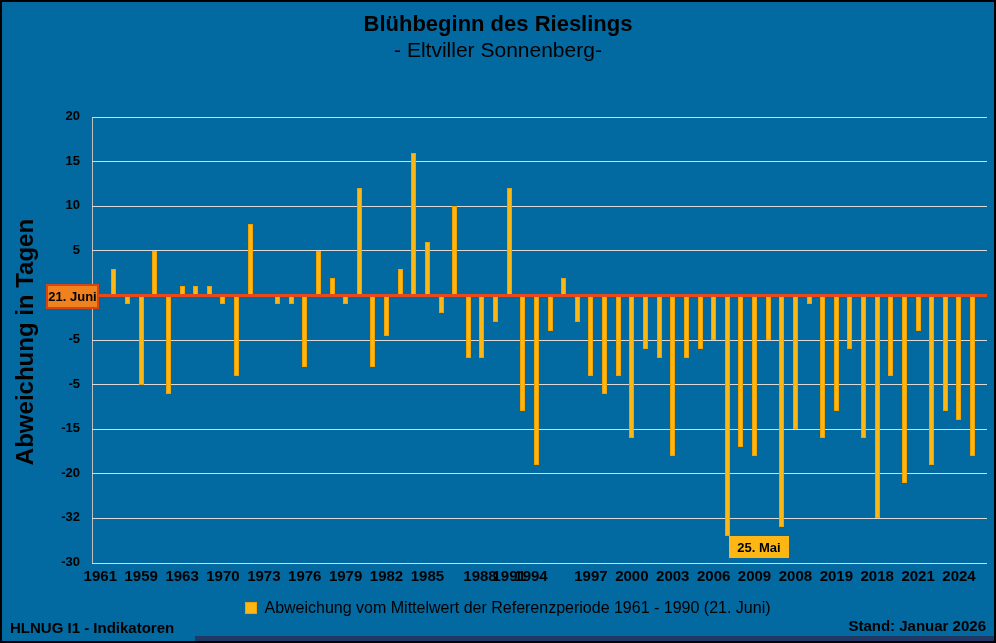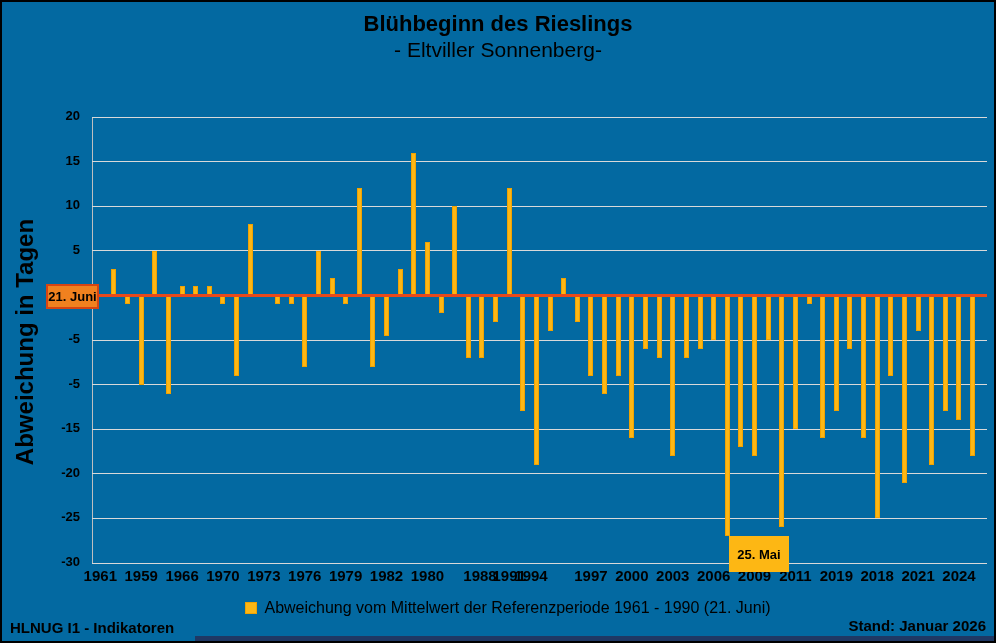--- a/index.html
+++ b/index.html
@@ -21,21 +21,21 @@
   .bar{position:absolute;width:5px;box-sizing:border-box;}
   .baseline{position:absolute;left:0;width:100%;height:3px;z-index:5;}
   .ytick{position:absolute;left:36px;width:42px;text-align:right;font-size:13px;font-weight:700;}
   .xtick{position:absolute;top:565px;width:40px;text-align:center;font-size:15px;font-weight:700;}
   .base-label{
     position:absolute;left:44px;top:282px;width:53px;height:25px;z-index:6;
     display:flex;align-items:center;justify-content:center;
     font-size:13px;font-weight:700;box-sizing:border-box;
   }
   .min-label{
-    position:absolute;left:727px;top:534px;width:60px;height:36px;z-index:6;
+    position:absolute;left:727px;top:534px;width:60px;height:22px;z-index:6;
     display:flex;align-items:center;justify-content:center;
     font-size:13px;font-weight:700;box-sizing:border-box;
   }
   .legend{
     position:absolute;top:596px;left:10px;width:100%;height:20px;
     display:flex;align-items:center;justify-content:center;gap:7px;
   }
   .legend-swatch{width:10px;height:10px;}
   .legend-text{font-size:16px;font-weight:400;}
   .footer-left{position:absolute;left:8px;top:617px;font-size:15px;font-weight:700;}
@@ -56,42 +56,42 @@
 
   <div id="yticks">
       <div class="ytick" style="top: 106px;">20</div>
       <div class="ytick" style="top: 150.6px;">15</div>
       <div class="ytick" style="top: 195.2px;">10</div>
       <div class="ytick" style="top: 239.8px;">5</div>
       <div class="ytick" style="top: 329px;">-5</div>
       <div class="ytick" style="top: 373.6px;">-5</div>
       <div class="ytick" style="top: 418.2px;">-15</div>
       <div class="ytick" style="top: 462.8px;">-20</div>
-      <div class="ytick" style="top: 507.4px;">-25</div>
+      <div class="ytick" style="top: 507.4px;">-32</div>
       <div class="ytick" style="top: 552px;">-30</div>
     </div>
   <div id="xticks">
       <div class="xtick" style="left: 78.3px;">1961</div>
       <div class="xtick" style="left: 119.19px;">1959</div>
-      <div class="xtick" style="left: 160.08px;">1966</div>
+      <div class="xtick" style="left: 160.08px;">1963</div>
       <div class="xtick" style="left: 200.97px;">1970</div>
       <div class="xtick" style="left: 241.86px;">1973</div>
       <div class="xtick" style="left: 282.75px;">1976</div>
       <div class="xtick" style="left: 323.64px;">1979</div>
       <div class="xtick" style="left: 364.53px;">1982</div>
-      <div class="xtick" style="left: 405.42px;">1980</div>
+      <div class="xtick" style="left: 405.42px;">1985</div>
       <div class="xtick" style="left: 458px;">1988</div>
       <div class="xtick" style="left: 487.2px;">1991</div>
       <div class="xtick" style="left: 509px;">1994</div>
       <div class="xtick" style="left: 568.98px;">1997</div>
       <div class="xtick" style="left: 609.87px;">2000</div>
       <div class="xtick" style="left: 650.76px;">2003</div>
       <div class="xtick" style="left: 691.65px;">2006</div>
       <div class="xtick" style="left: 732.54px;">2009</div>
-      <div class="xtick" style="left: 773.43px;">2011</div>
+      <div class="xtick" style="left: 773.43px;">2008</div>
       <div class="xtick" style="left: 814.32px;">2019</div>
       <div class="xtick" style="left: 855.21px;">2018</div>
       <div class="xtick" style="left: 896.1px;">2021</div>
       <div class="xtick" style="left: 936.99px;">2024</div>
     </div>
 
   <div id="plot">
     <div class="axisline-y"></div>
   <div class="gridline" style="top: -0.5px; background: rgb(217, 217, 217);"></div>
       <div class="gridline" style="top: 44.1px; background: rgb(217, 217, 217);"></div>

